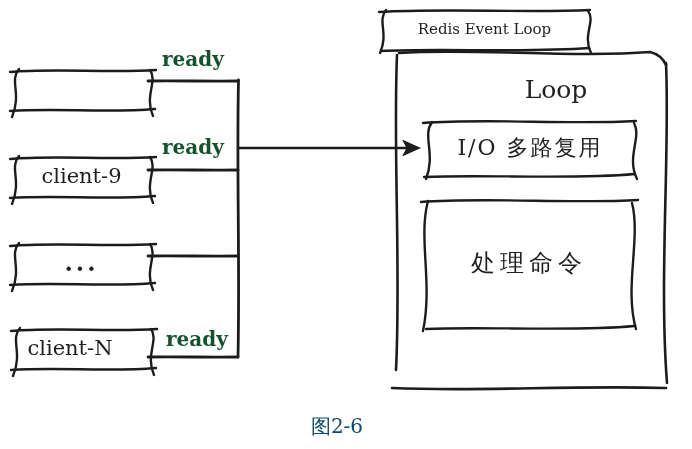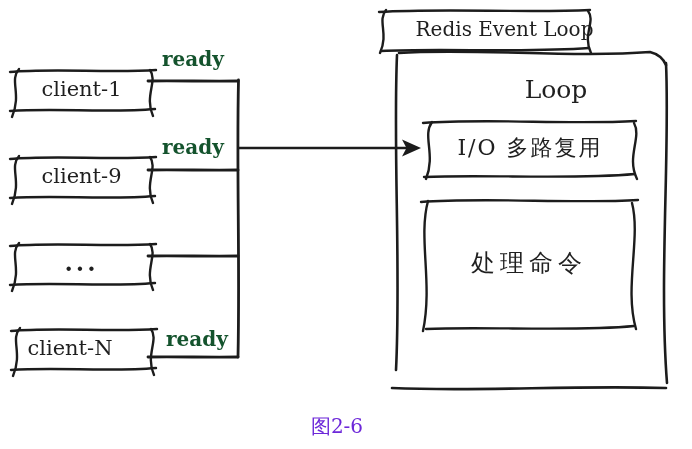--- a/index.html
+++ b/index.html
@@ -27,35 +27,35 @@
     position: absolute;
     display: flex;
     align-items: center;
     justify-content: center;
     white-space: nowrap;
     color: #1f1f1f;
   }
   .client-label   { font-size: 21px; }
   .ellipsis-label { font-size: 24px; letter-spacing: 3px; padding-bottom: 10px; font-weight: bold; }
   .ready-label    { font-size: 20px; color: #14532d; font-weight: bold; }
-  .loop-title     { font-size: 20px; padding-left: 20px; }
+  .loop-title     { font-size: 15px; }
   .redis-title    { font-size: 25px; }
   .io-label       { font-size: 22px; letter-spacing: 2px; }
   .cmd-label      { font-size: 24px; letter-spacing: 5px; }
   .caption {
     position: absolute;
     left: 0;
     top: 411px;
     width: 692px;
     height: 30px;
     display: flex;
     align-items: center;
     justify-content: center;
     font-size: 20px;
-    color: #6d28d9;
+    color: #0c4a6e;
   }
   .caption .cap-number { margin-right: 18px; }
 </style>
 </head>
 <body>
 
 <div class="stage">
 
   <svg class="strokes" viewBox="0 0 692 449">
     <defs>
@@ -128,21 +128,20 @@
 
     <g>
         <use href="#sketch-io-box" x="428" y="119"></use>
       </g>
 
     <g>
         <use href="#sketch-cmd-box" x="424" y="198"></use>
       </g>
   </svg>
 
-  <div class="txt client-label" style="left:15px;top:68px;width:133px;height:41px">client-1</div>
   <div class="txt client-label" style="left:15px;top:155px;width:133px;height:41px">client-9</div>
   <div class="txt ellipsis-label" style="left:15px;top:242px;width:133px;height:41px">...</div>
   <div class="txt client-label" style="left:4px;top:327px;width:132px;height:41px">client-N</div>
 
   <div class="txt ready-label" style="left:160px;top:46px;width:66px;height:26px">ready</div>
   <div class="txt ready-label" style="left:160px;top:134px;width:66px;height:26px">ready</div>
   <div class="txt ready-label" style="left:164px;top:326px;width:66px;height:26px">ready</div>
 
   <div class="txt loop-title" style="left:383px;top:9px;width:203px;height:40px">Redis Event Loop</div>
   <div class="txt redis-title" style="left:422px;top:72px;width:268px;height:34px">Loop</div>

